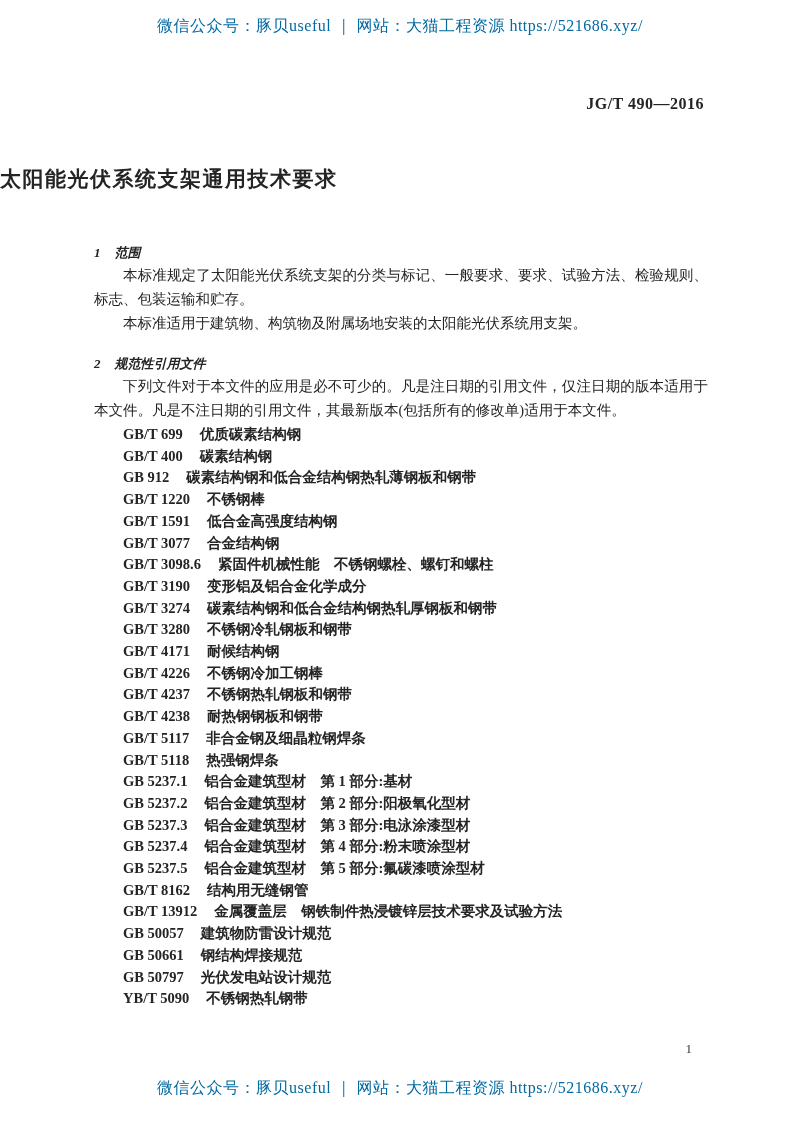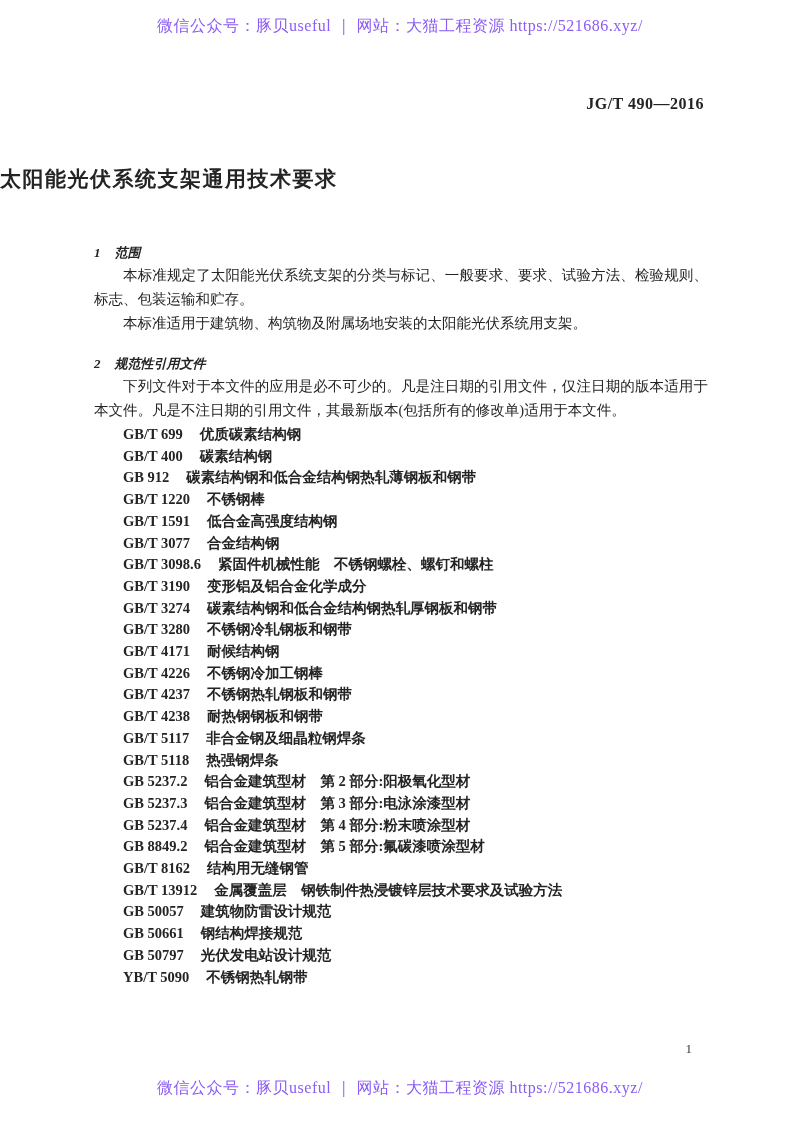--- a/index.html
+++ b/index.html
@@ -10,21 +10,21 @@
     background: #ffffff;
     font-family: "Liberation Serif", "DejaVu Serif", serif;
     color: #242424;
     overflow: hidden;
   }
   .watermark {
     position: absolute;
     left: 0;
     width: 100%;
     text-align: center;
-    color: #8b5cf6;
+    color: #0369a1;
     font-size: 16px;
     line-height: 20px;
     letter-spacing: 0.5px;
   }
   .watermark-top { top: 16px; }
   .watermark-bottom { top: 1078px; }
   .doc-number {
     position: absolute;
     top: 95px;
     right: 96px;
@@ -121,24 +121,25 @@
       <li><span class="ref-code">GB/T 3098.6</span><span class="ref-title">紧固件机械性能　不锈钢螺栓、螺钉和螺柱</span></li>
       <li><span class="ref-code">GB/T 3190</span><span class="ref-title">变形铝及铝合金化学成分</span></li>
       <li><span class="ref-code">GB/T 3274</span><span class="ref-title">碳素结构钢和低合金结构钢热轧厚钢板和钢带</span></li>
       <li><span class="ref-code">GB/T 3280</span><span class="ref-title">不锈钢冷轧钢板和钢带</span></li>
       <li><span class="ref-code">GB/T 4171</span><span class="ref-title">耐候结构钢</span></li>
       <li><span class="ref-code">GB/T 4226</span><span class="ref-title">不锈钢冷加工钢棒</span></li>
       <li><span class="ref-code">GB/T 4237</span><span class="ref-title">不锈钢热轧钢板和钢带</span></li>
       <li><span class="ref-code">GB/T 4238</span><span class="ref-title">耐热钢钢板和钢带</span></li>
       <li><span class="ref-code">GB/T 5117</span><span class="ref-title">非合金钢及细晶粒钢焊条</span></li>
       <li><span class="ref-code">GB/T 5118</span><span class="ref-title">热强钢焊条</span></li>
+      <li><span class="ref-code">GB 5237.1</span><span class="ref-title">铝合金建筑型材　第 1 部分:基材</span></li>
       <li><span class="ref-code">GB 5237.2</span><span class="ref-title">铝合金建筑型材　第 2 部分:阳极氧化型材</span></li>
       <li><span class="ref-code">GB 5237.3</span><span class="ref-title">铝合金建筑型材　第 3 部分:电泳涂漆型材</span></li>
       <li><span class="ref-code">GB 5237.4</span><span class="ref-title">铝合金建筑型材　第 4 部分:粉末喷涂型材</span></li>
-      <li><span class="ref-code">GB 8849.2</span><span class="ref-title">铝合金建筑型材　第 5 部分:氟碳漆喷涂型材</span></li>
+      <li><span class="ref-code">GB 5237.5</span><span class="ref-title">铝合金建筑型材　第 5 部分:氟碳漆喷涂型材</span></li>
       <li><span class="ref-code">GB/T 8162</span><span class="ref-title">结构用无缝钢管</span></li>
       <li><span class="ref-code">GB/T 13912</span><span class="ref-title">金属覆盖层　钢铁制件热浸镀锌层技术要求及试验方法</span></li>
       <li><span class="ref-code">GB 50057</span><span class="ref-title">建筑物防雷设计规范</span></li>
       <li><span class="ref-code">GB 50661</span><span class="ref-title">钢结构焊接规范</span></li>
       <li><span class="ref-code">GB 50797</span><span class="ref-title">光伏发电站设计规范</span></li>
       <li><span class="ref-code">YB/T 5090</span><span class="ref-title">不锈钢热轧钢带</span></li>
     </ul>
   </div>
 
   <div class="page-number">1</div>

